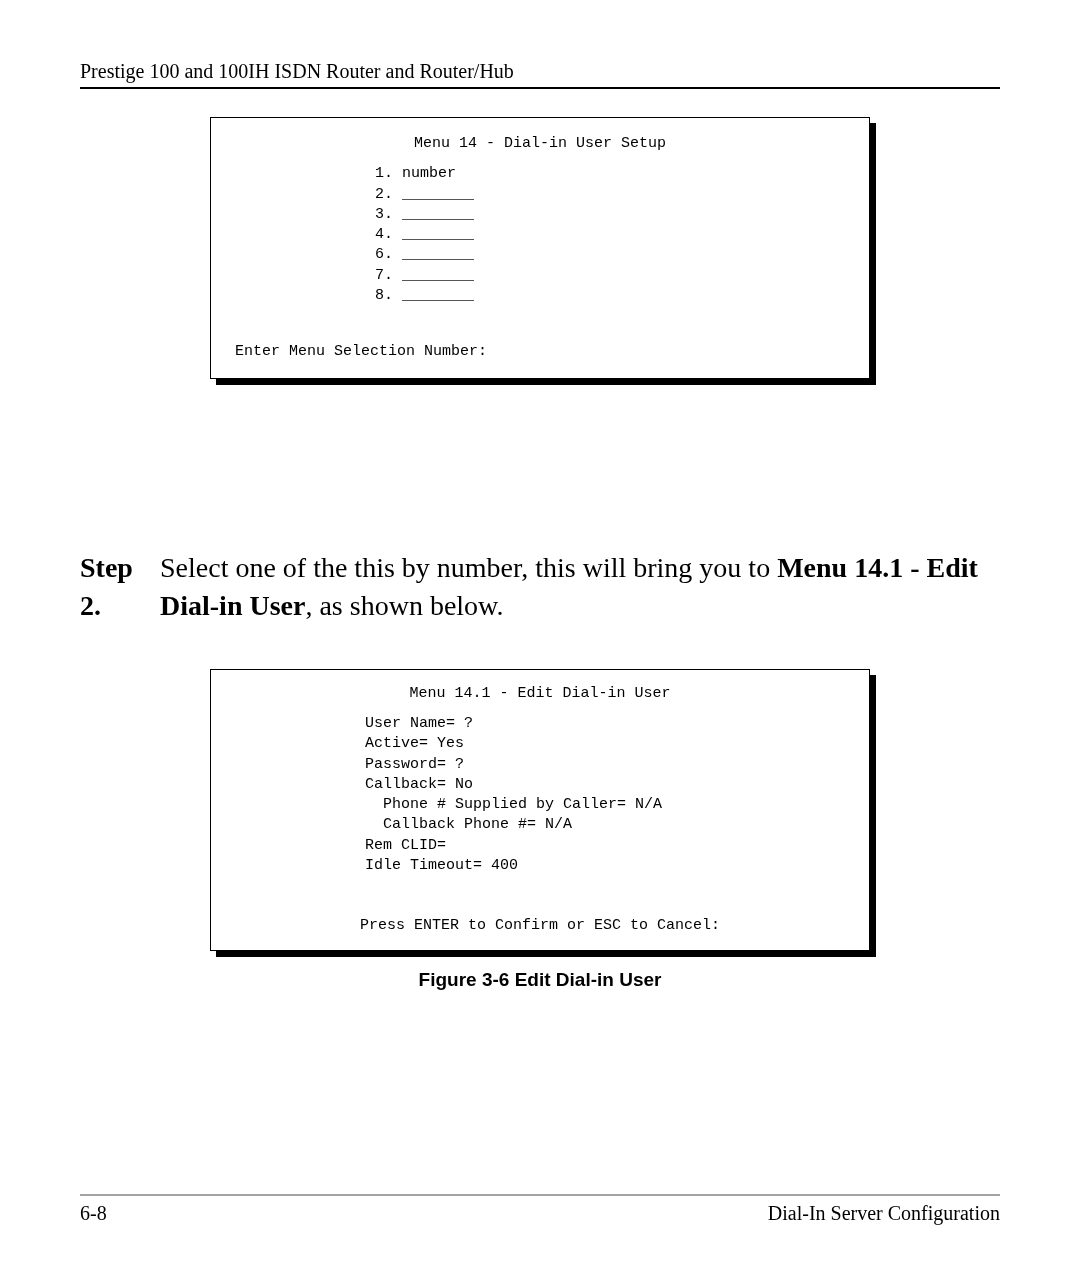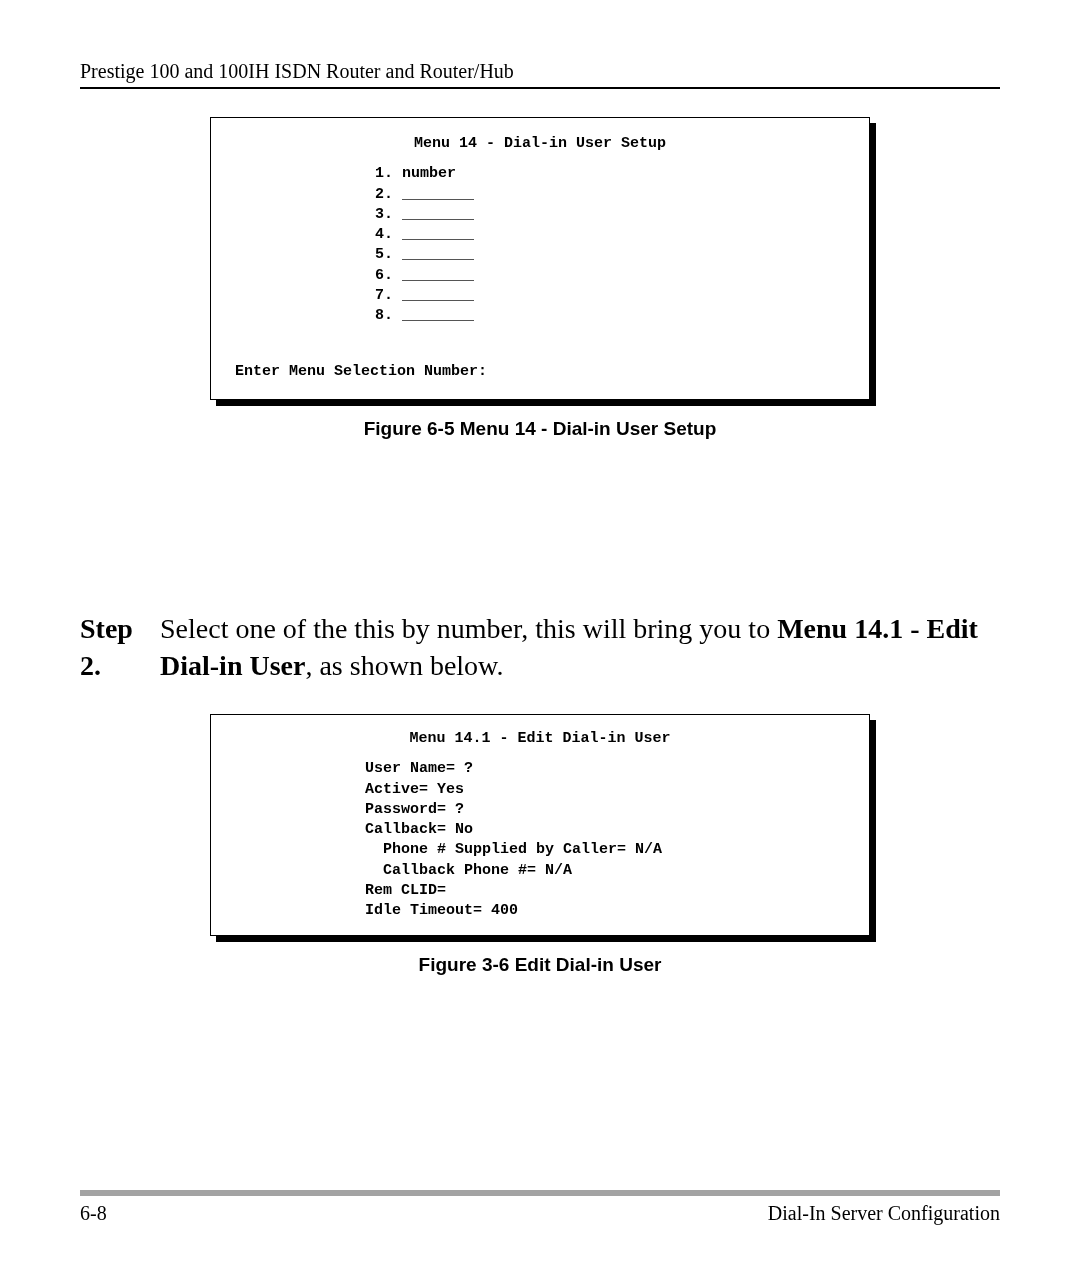--- a/index.html
+++ b/index.html
@@ -17,23 +17,22 @@
     padding: 60px 80px 0 80px;
   }
   .running-header {
     font-size: 20px;
     padding-bottom: 4px;
     border-bottom: 2px solid #000;
     margin-bottom: 28px;
   }
   .menu-box-wrap {
     width: 660px;
-    margin: 1px auto 8px auto;
+    margin: 16px auto 8px auto;
     position: relative;
-    font-weight: bold;
   }
   .menu-box-shadow {
     position: absolute;
     top: 6px;
     left: 6px;
     right: -6px;
     bottom: -6px;
     background: #000;
   }
   .menu-box {
@@ -94,21 +93,21 @@
     text-align: center;
     margin-top: 40px;
     white-space: pre;
   }
 
   .footer {
     position: absolute;
     left: 80px;
     right: 80px;
     bottom: 56px;
-    border-top: 6px solid #a3a3a3;
+    border-top: 2px solid #a3a3a3;
     padding-top: 6px;
     display: flex;
     justify-content: space-between;
     font-size: 20px;
   }
   .footer .section-title {
   }
 </style>
 </head>
 <body>
@@ -119,29 +118,27 @@
 
   <div class="menu-box-wrap">
     <div class="menu-box-shadow"></div>
     <div class="menu-box">
       <div class="menu-title">Menu 14 - Dial-in User Setup</div>
       <div class="menu-list">
         <div class="row"><span>1.</span> <span>number</span></div>
         <div class="row"><span>2.</span> <span>________</span></div>
         <div class="row"><span>3.</span> <span>________</span></div>
         <div class="row"><span>4.</span> <span>________</span></div>
-        <div class="row"><span>5.</span> <span>________</span></div>
         <div class="row"><span>6.</span> <span>________</span></div>
         <div class="row"><span>7.</span> <span>________</span></div>
         <div class="row"><span>8.</span> <span>________</span></div>
       </div>
       <div class="menu-footer">Enter Menu Selection Number:</div>
     </div>
   </div>
-  <div class="figure-caption">Figure 6-5 Menu 14 - Dial-in User Setup</div>
 
   <div class="step-block">
     <div class="step-label">Step 2.</div>
     <div class="step-body">
       <span>Select one of the this by number, this will bring you to </span>
       <b>Menu 14.1 - Edit Dial-in User</b><span>, as shown below.</span>
     </div>
   </div>
 
   <div class="gap-after-step"></div>
@@ -151,20 +148,21 @@
     <div class="menu-box narrow">
       <div class="menu-title">Menu 14.1 - Edit Dial-in User</div>
       <div class="menu14-body">User Name= ?
 Active= Yes
 Password= ?
 Callback= No
   Phone # Supplied by Caller= N/A
   Callback Phone #= N/A
 Rem CLID=
 Idle Timeout= 400</div>
+      <div class="menu14-press">Press ENTER to Confirm or ESC to Cancel:</div>
     </div>
   </div>
   <div class="figure-caption">Figure 3-6 Edit Dial-in User</div>
 
   <div class="footer">
     <span>6-8</span>
     <span class="section-title">Dial-In Server Configuration</span>
   </div>
 
 </div>

